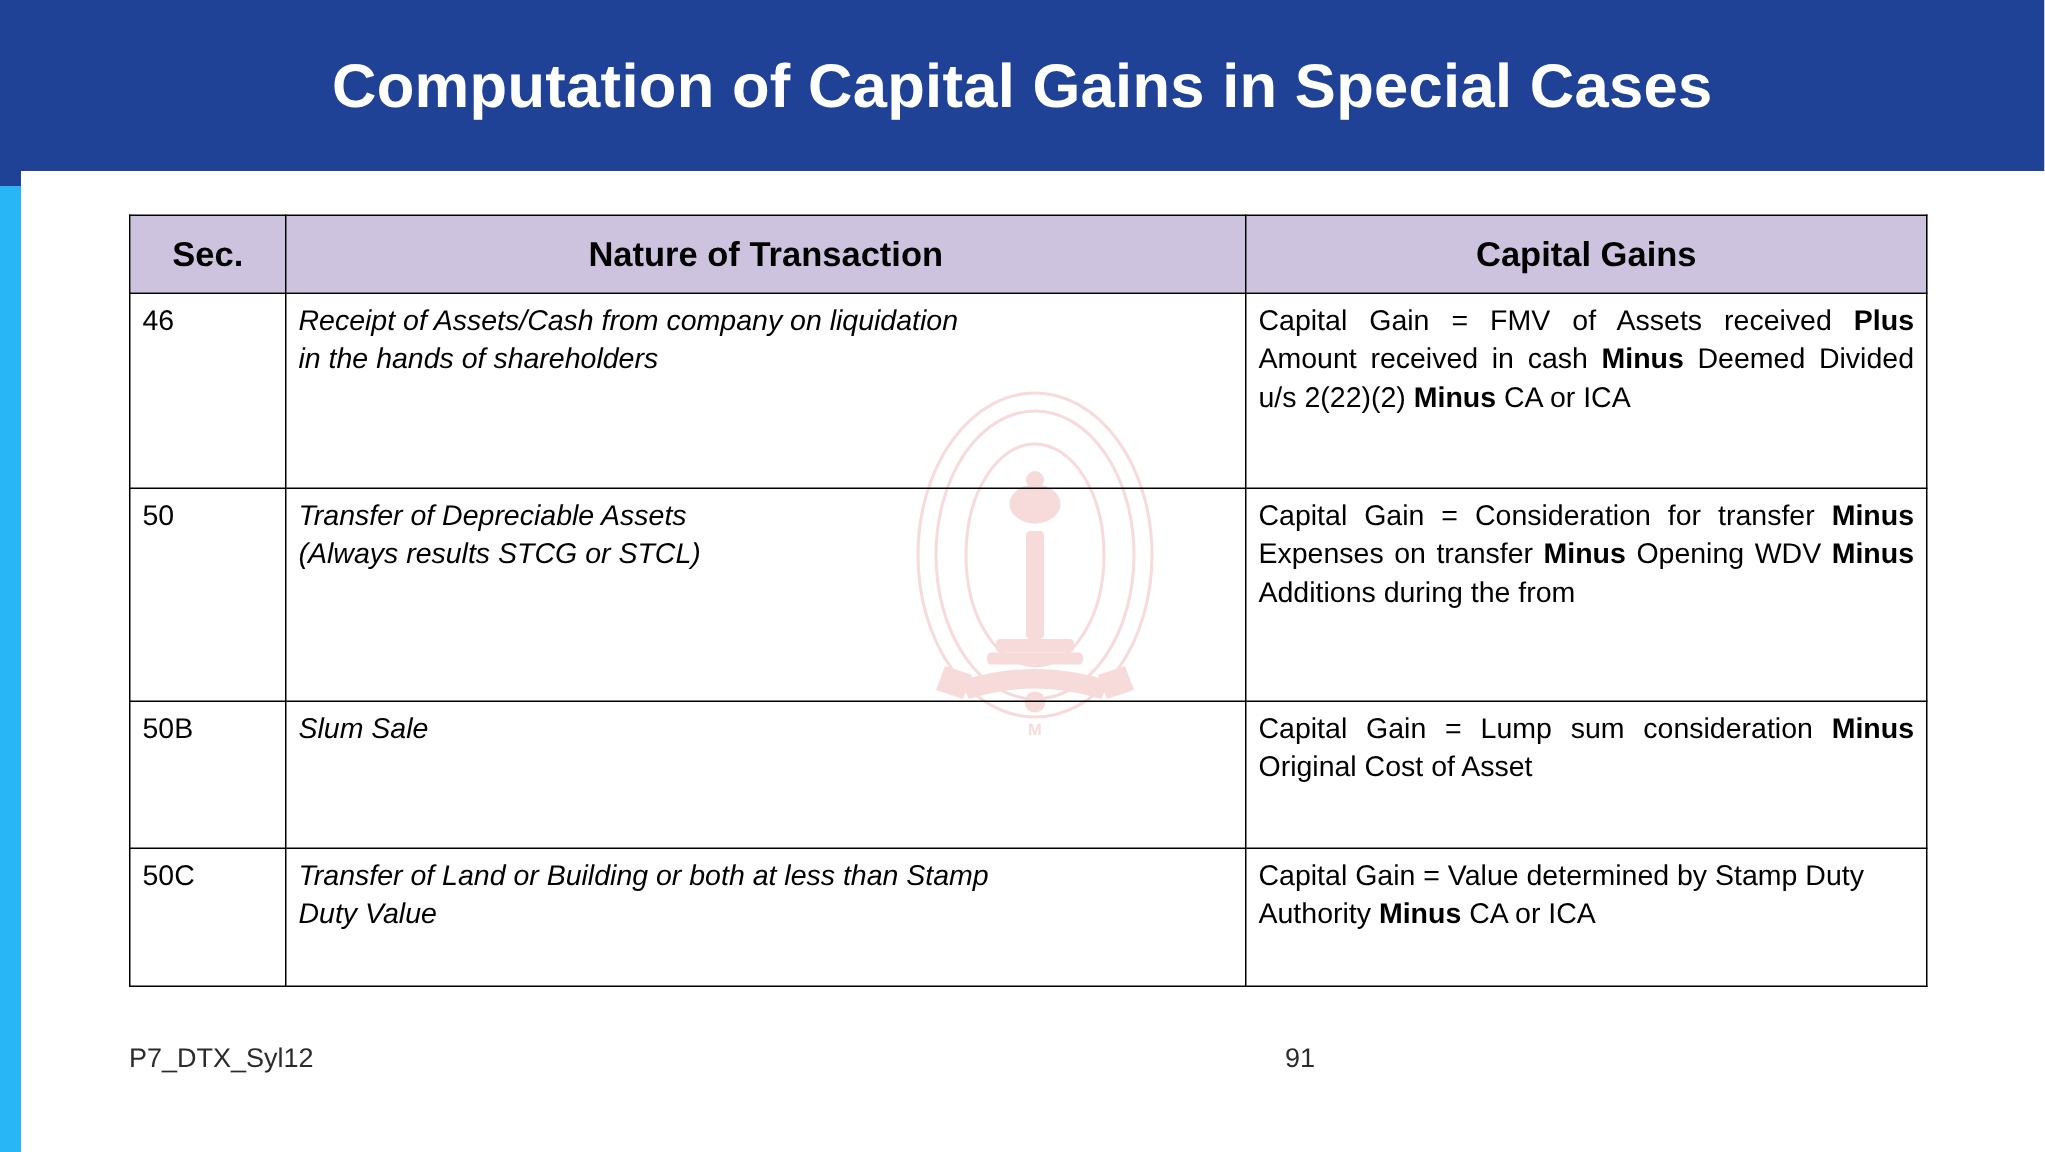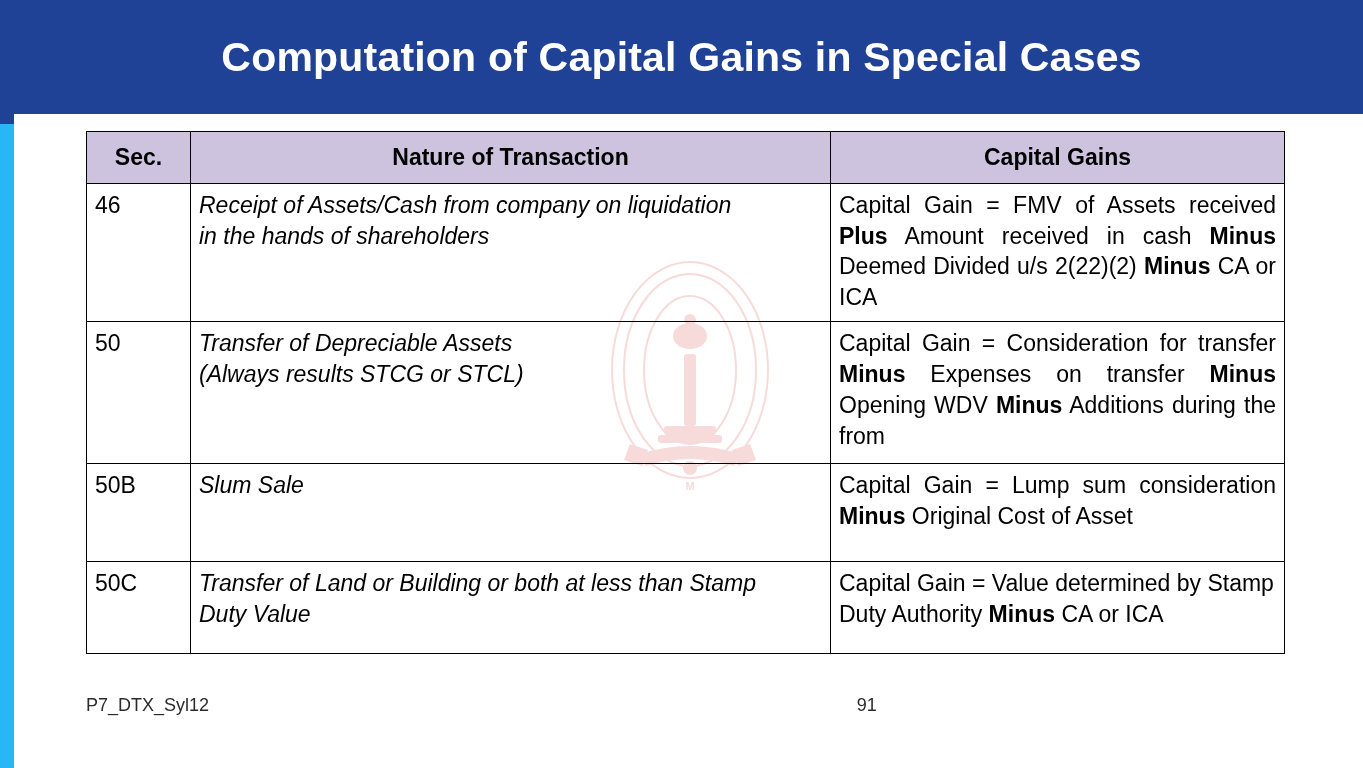--- a/index.html
+++ b/index.html
@@ -75,27 +75,28 @@
     position: absolute;
     left: 86px;
     top: 131px;
     width: 1198px;
   }
   table.main-table {
     border-collapse: collapse;
     width: 1198px;
     table-layout: fixed;
     background: transparent;
+    margin-top: 12px;
   }
   table.main-table th,
   table.main-table td {
     border: 1px solid #000000;
     vertical-align: top;
     padding: 6px 8px 8px 8px;
-    font-size: 23px;
+    font-size: 19px;
     line-height: 1.34;
     color: #000000;
     background: transparent;
   }
   table.main-table thead th {
     background: #cdc3de;
     text-align: center;
     font-weight: bold;
     font-size: 23px;
     padding: 10px 6px;

